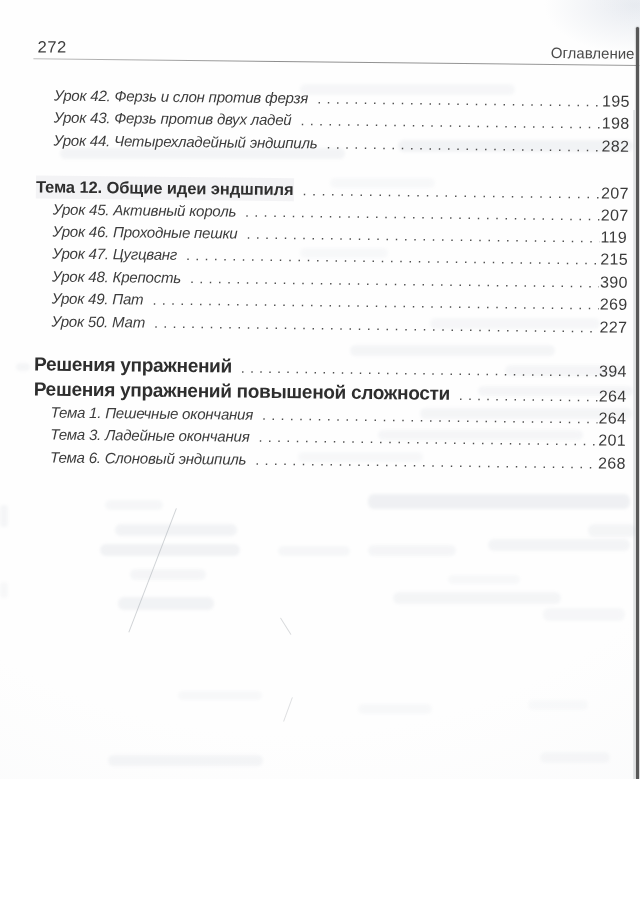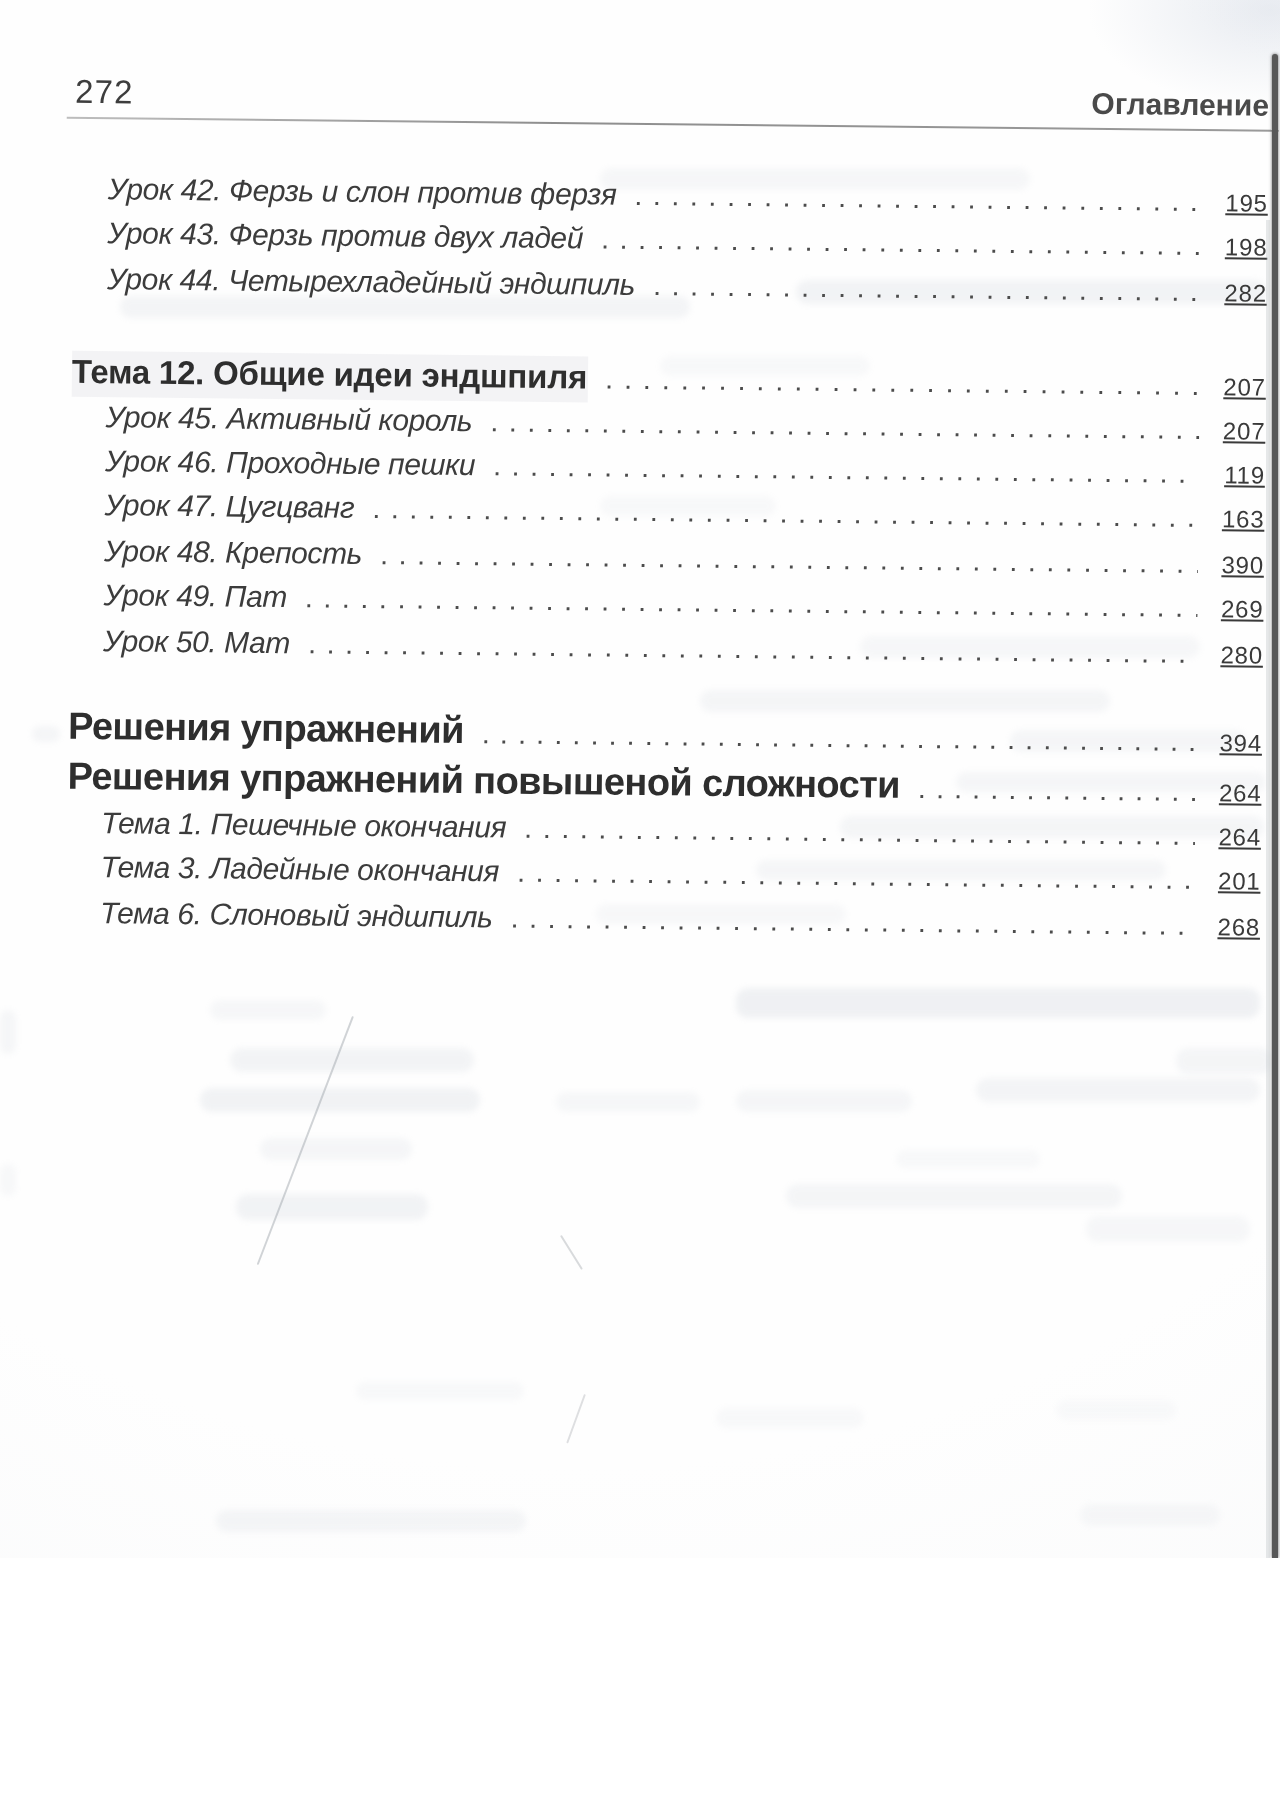--- a/index.html
+++ b/index.html
@@ -15,37 +15,37 @@
       radial-gradient(140% 95% at 45% 42%, #fefefe 55%, #f6f7f8 100%);
   }
   
   .skew{position:absolute;inset:0;transform:rotate(.62deg);transform-origin:0 0;}
 
   .header{
     position:absolute;top:37px;left:38px;right:5px;
     display:flex;justify-content:space-between;align-items:baseline;
   }
   .page-num{font-size:16.5px;letter-spacing:.6px;color:#3d3d3d;}
-  .header-title{font-size:15px;color:#4a4a4a;font-weight:bold;}
+  .header-title{font-size:15px;color:#4a4a4a;}
   .rule{
     position:absolute;top:58px;left:34px;right:0;height:1.4px;
     background:linear-gradient(to right,#bdbdbd,#8e8e8e 40%,#9a9a9a);
   }
 
   .toc{position:absolute;top:84px;left:38px;right:5px;color:#3a3a3a;}
   .row{display:flex;align-items:baseline;height:22.4px;line-height:22.4px;}
   .row .t{white-space:nowrap;}
   .row.lesson{padding-left:17px;font-style:italic;font-size:15px;letter-spacing:-.2px;color:#3c3c3c;}
   .row.theme{margin-top:24px;font-weight:bold;font-size:16.5px;letter-spacing:-.1px;color:#2e2e2e;}
   .row.theme .t{background:rgba(210,213,218,.25);}
   .row.part{height:24.6px;line-height:24.6px;font-weight:bold;font-size:19px;letter-spacing:-.3px;color:#2e2e2e;}
   .row.part-first{margin-top:20px;}
   .row .p{
-    font-style:normal;font-weight:400;font-size:12px;letter-spacing:.4px;
-    color:#3a3a3a;min-width:32px;text-align:right;text-decoration:underline;
+    font-style:normal;font-weight:400;font-size:16px;letter-spacing:.4px;
+    color:#3a3a3a;min-width:32px;text-align:left;
   }
   .leader{
     flex:1;overflow:hidden;white-space:nowrap;margin:0 1px 0 9px;
     font-style:normal;font-weight:400;font-size:14.5px;color:#4c4c4c;
   }
   .leader::after{
     content:". . . . . . . . . . . . . . . . . . . . . . . . . . . . . . . . . . . . . . . . . . . . . . . . . . . . . . . . . . . .";
     word-spacing:1.6px;
   }
 
@@ -147,36 +147,36 @@
           <span class="p">207</span>
         </div>
         <div class="row lesson">
           <span class="t">Урок 46. Проходные пешки</span>
           <span class="leader"></span>
           <span class="p">119</span>
         </div>
         <div class="row lesson">
           <span class="t">Урок 47. Цугцванг</span>
           <span class="leader"></span>
-          <span class="p">163</span>
+          <span class="p">215</span>
         </div>
         <div class="row lesson">
           <span class="t">Урок 48. Крепость</span>
           <span class="leader"></span>
           <span class="p">390</span>
         </div>
         <div class="row lesson">
           <span class="t">Урок 49. Пат</span>
           <span class="leader"></span>
           <span class="p">269</span>
         </div>
         <div class="row lesson">
           <span class="t">Урок 50. Мат</span>
           <span class="leader"></span>
-          <span class="p">280</span>
+          <span class="p">227</span>
         </div>
         <div class="row part part-first">
           <span class="t">Решения упражнений</span>
           <span class="leader"></span>
           <span class="p">394</span>
         </div>
         <div class="row part">
           <span class="t">Решения упражнений повышеной сложности</span>
           <span class="leader"></span>
           <span class="p">264</span>

